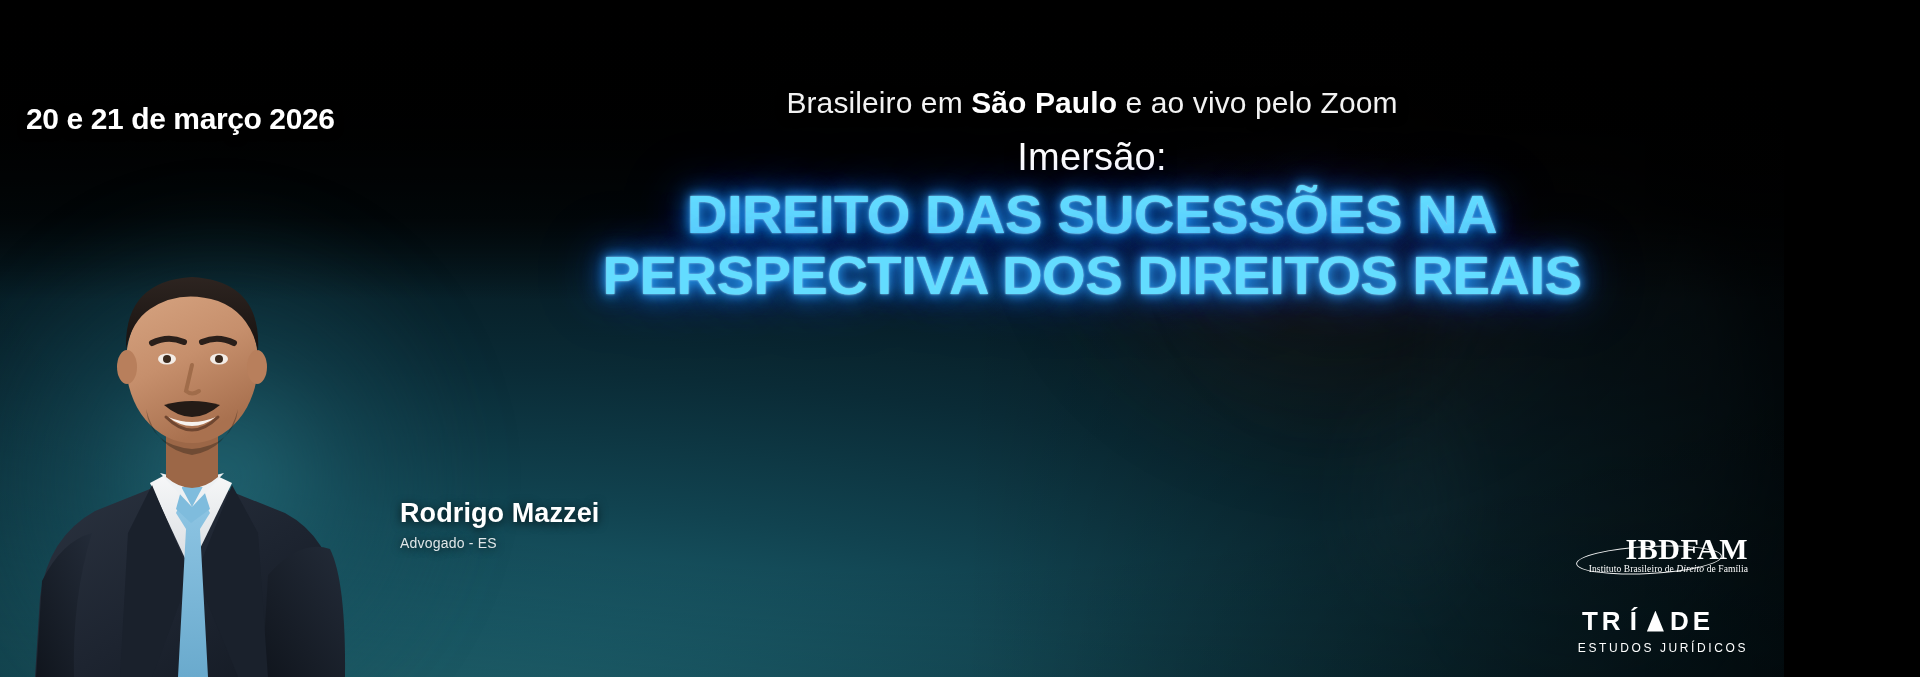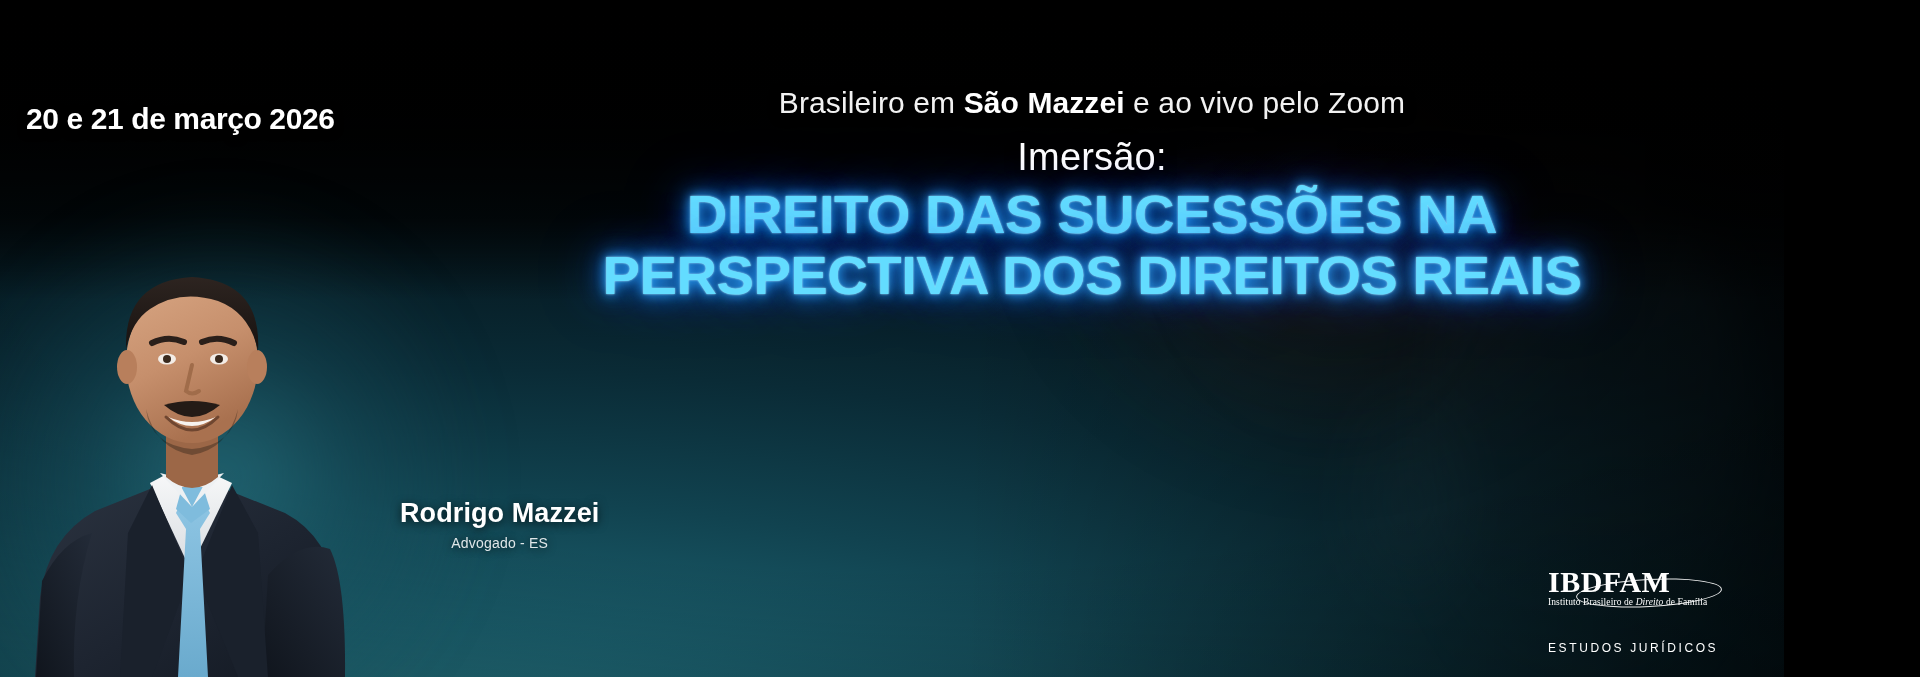--- a/index.html
+++ b/index.html
@@ -163,21 +163,20 @@
     background: radial-gradient(closest-side, rgba(48,132,146,0.55) 0%, rgba(28,90,104,0.30) 52%, rgba(0,0,0,0) 100%);
     filter: blur(30px);
   }
   .sp-figure { position: absolute; left: 0; bottom: 0; width: 420px; height: 500px; }
 
   
   .speaker-name-block {
     position: absolute;
     left: 400px;
     top: 498px;
-    text-align: center;
   }
   .sp-name {
     font-size: 27px;
     font-weight: 700;
     color: #ffffff;
     letter-spacing: 0.1px;
     text-shadow: 0 2px 10px rgba(0,0,0,0.75);
     line-height: 1.15;
     white-space: nowrap;
   }
@@ -190,21 +189,21 @@
     text-shadow: 0 1px 8px rgba(0,0,0,0.7);
     white-space: nowrap;
   }
 
   
   .logos {
     position: absolute;
     right: 36px;
     bottom: 22px;
     width: 200px;
-    text-align: left;
+    text-align: right;
   }
   .logo-ibdfam { position: relative; height: 62px; }
   .ib-wordmark {
     font-family: "Liberation Serif", serif;
     font-size: 30px;
     font-weight: 700;
     letter-spacing: 0.5px;
     color: #ffffff;
     line-height: 1;
     padding-top: 4px;
@@ -267,21 +266,21 @@
   <div class="statue s4"></div>
   <div class="statue s2"></div>
   <div class="statue s3"></div>
   <div class="bg-topdark"></div>
   <div class="bg-rightdark"></div>
   <div class="bg-vignette"></div>
 
   <div class="date-text">20 e 21 de março 2026</div>
 
   <div class="center-stack">
-    <div class="line-venue"><span>Brasileiro em </span><b>São Mazzei</b><span> e ao vivo pelo Zoom</span></div>
+    <div class="line-venue"><span>Brasileiro em </span><b>São Paulo</b><span> e ao vivo pelo Zoom</span></div>
 
     <div class="line-kicker">Imersão:</div>
 
     <div class="headline">
       <span class="hl-line">DIREITO DAS SUCESSÕES NA</span>
       <span class="hl-line">PERSPECTIVA DOS DIREITOS REAIS</span>
     </div>
   </div>
 
   <div class="speaker-photo">
@@ -366,17 +365,23 @@
   </div>
 
   <div class="logos">
     <div class="logo-ibdfam">
       <div class="ib-wordmark">IBDFAM</div>
       <div class="ib-ellipse"></div>
       <div class="ib-sub"><span>Instituto Brasileiro de </span><i>Direito</i><span> de Família</span></div>
     </div>
 
     <div class="logo-triade">
+      <div class="tr-wordmark">
+          <span>TR</span>
+          <span>Í</span>
+          <span class="tri-a"></span>
+          <span>DE</span>
+        </div>
       <div class="tr-sub">ESTUDOS JURÍDICOS</div>
     </div>
   </div>
 
 </div>
 
 </body></html>

